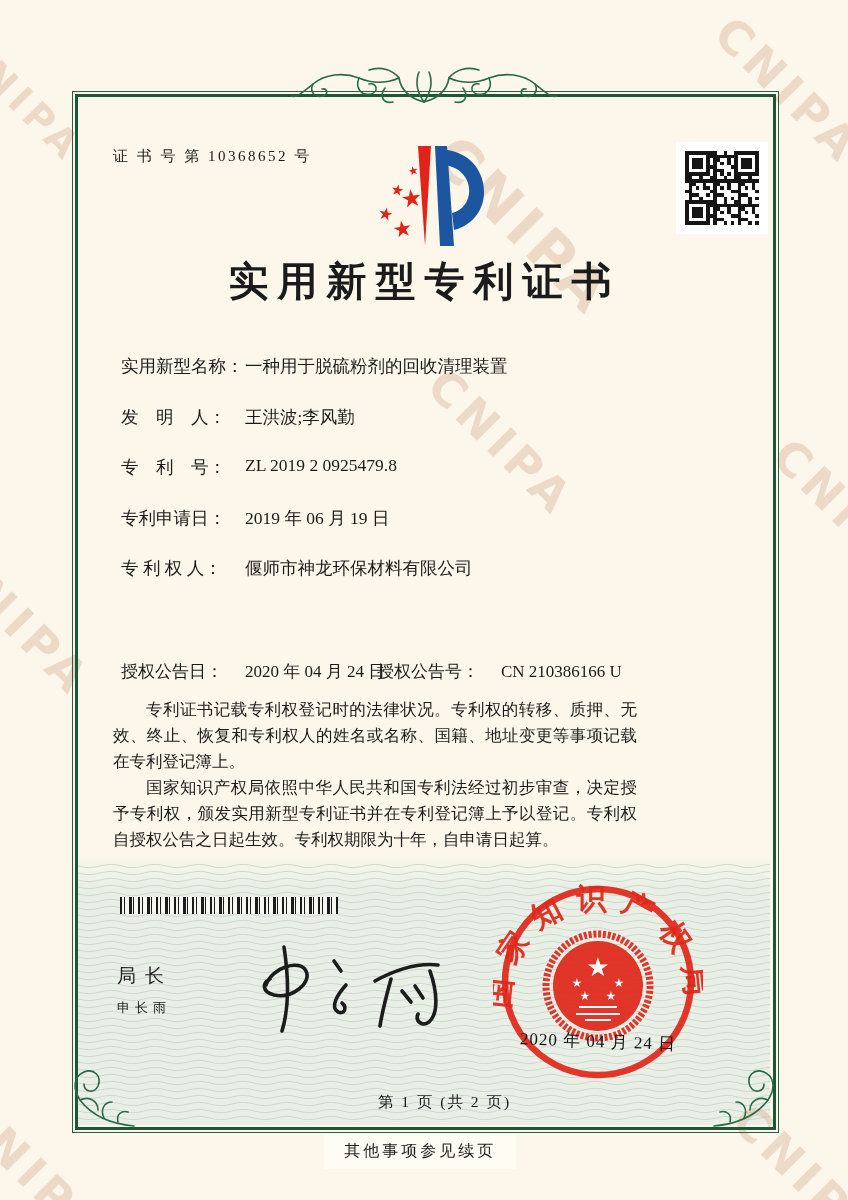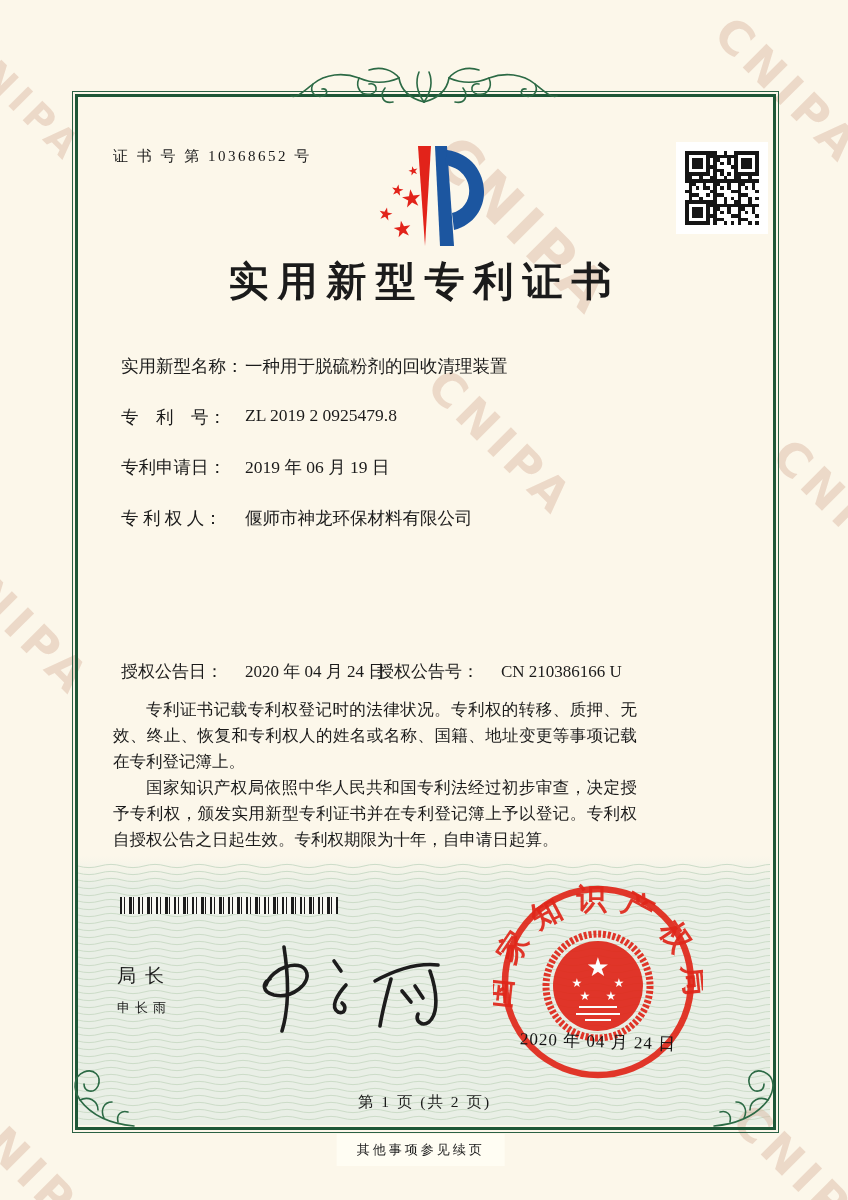--- a/index.html
+++ b/index.html
@@ -44,23 +44,23 @@
            background-image:repeating-linear-gradient(90deg,#1b1b1b 0 2px,#f8f8f3 2px 4px,
              #1b1b1b 4px 5px,#f8f8f3 5px 9px,#1b1b1b 9px 12px,#f8f8f3 12px 13px,
              #1b1b1b 13px 14px,#f8f8f3 14px 18px);}
   .director-title{position:absolute;left:117px;top:963px;font-size:19px;letter-spacing:9px;z-index:4;}
   .director-name{position:absolute;left:117px;top:999px;font-size:13px;letter-spacing:5px;z-index:4;}
   .signature{position:absolute;left:252px;top:933px;z-index:4;}
   .seal{position:absolute;left:493px;top:876px;z-index:5;}
   .seal-date{position:absolute;left:498px;top:1030px;width:200px;text-align:center;
              font-size:17px;color:#141414;transform:rotate(2deg);z-index:6;letter-spacing:1px;}
   .page-indicator{position:absolute;left:72px;top:1092px;width:705px;text-align:center;
-                  font-size:15.5px;letter-spacing:2px;z-index:4;}
+                  font-size:15.5px;letter-spacing:2px;z-index:4;padding-left:20px;}
   .continuation{position:absolute;left:50%;top:1134px;transform:translateX(-52%);
-                background:#fffdf3;padding:7px 20px;font-size:13px;letter-spacing:3px;z-index:4;}
+                background:#fffdf3;padding:7px 20px;font-size:16px;letter-spacing:3px;z-index:4;}
   .orn{stroke:#2c6a45;fill:none;stroke-width:1.6;stroke-linecap:round;}
   .ornament{position:absolute;z-index:4;pointer-events:none;}
 </style>
 </head>
 <body>
 
 <div class="wm wm-sm" style="left:-20px;top:28px">CNIPA</div>
 <div class="wm wm-md" style="left:742px;top:6px">CNIPA</div>
 <div class="wm wm-lg" style="left:468px;top:122px">CNIPA</div>
 <div class="wm wm-md" style="left:455px;top:358px">CNIPA</div>
@@ -419,20 +419,24 @@
 </div>
 
 <div class="title">实用新型专利证书</div>
 
 <div class="fields">
   <div class="frow">
     <span class="flabel">实用新型名称：</span>
     <span class="fvalue">一种用于脱硫粉剂的回收清理装置</span>
   </div>
   <div class="frow">
+    <span class="flabel">发　明　人：</span>
+    <span class="fvalue">王洪波;李风勤</span>
+  </div>
+  <div class="frow">
     <span class="flabel">专　利　号：</span>
     <span class="fvalue">ZL 2019 2 0925479.8</span>
   </div>
   <div class="frow">
     <span class="flabel">专利申请日：</span>
     <span class="fvalue">2019 年 06 月 19 日</span>
   </div>
   <div class="frow">
     <span class="flabel">专 利 权 人：</span>
     <span class="fvalue">偃师市神龙环保材料有限公司</span>

